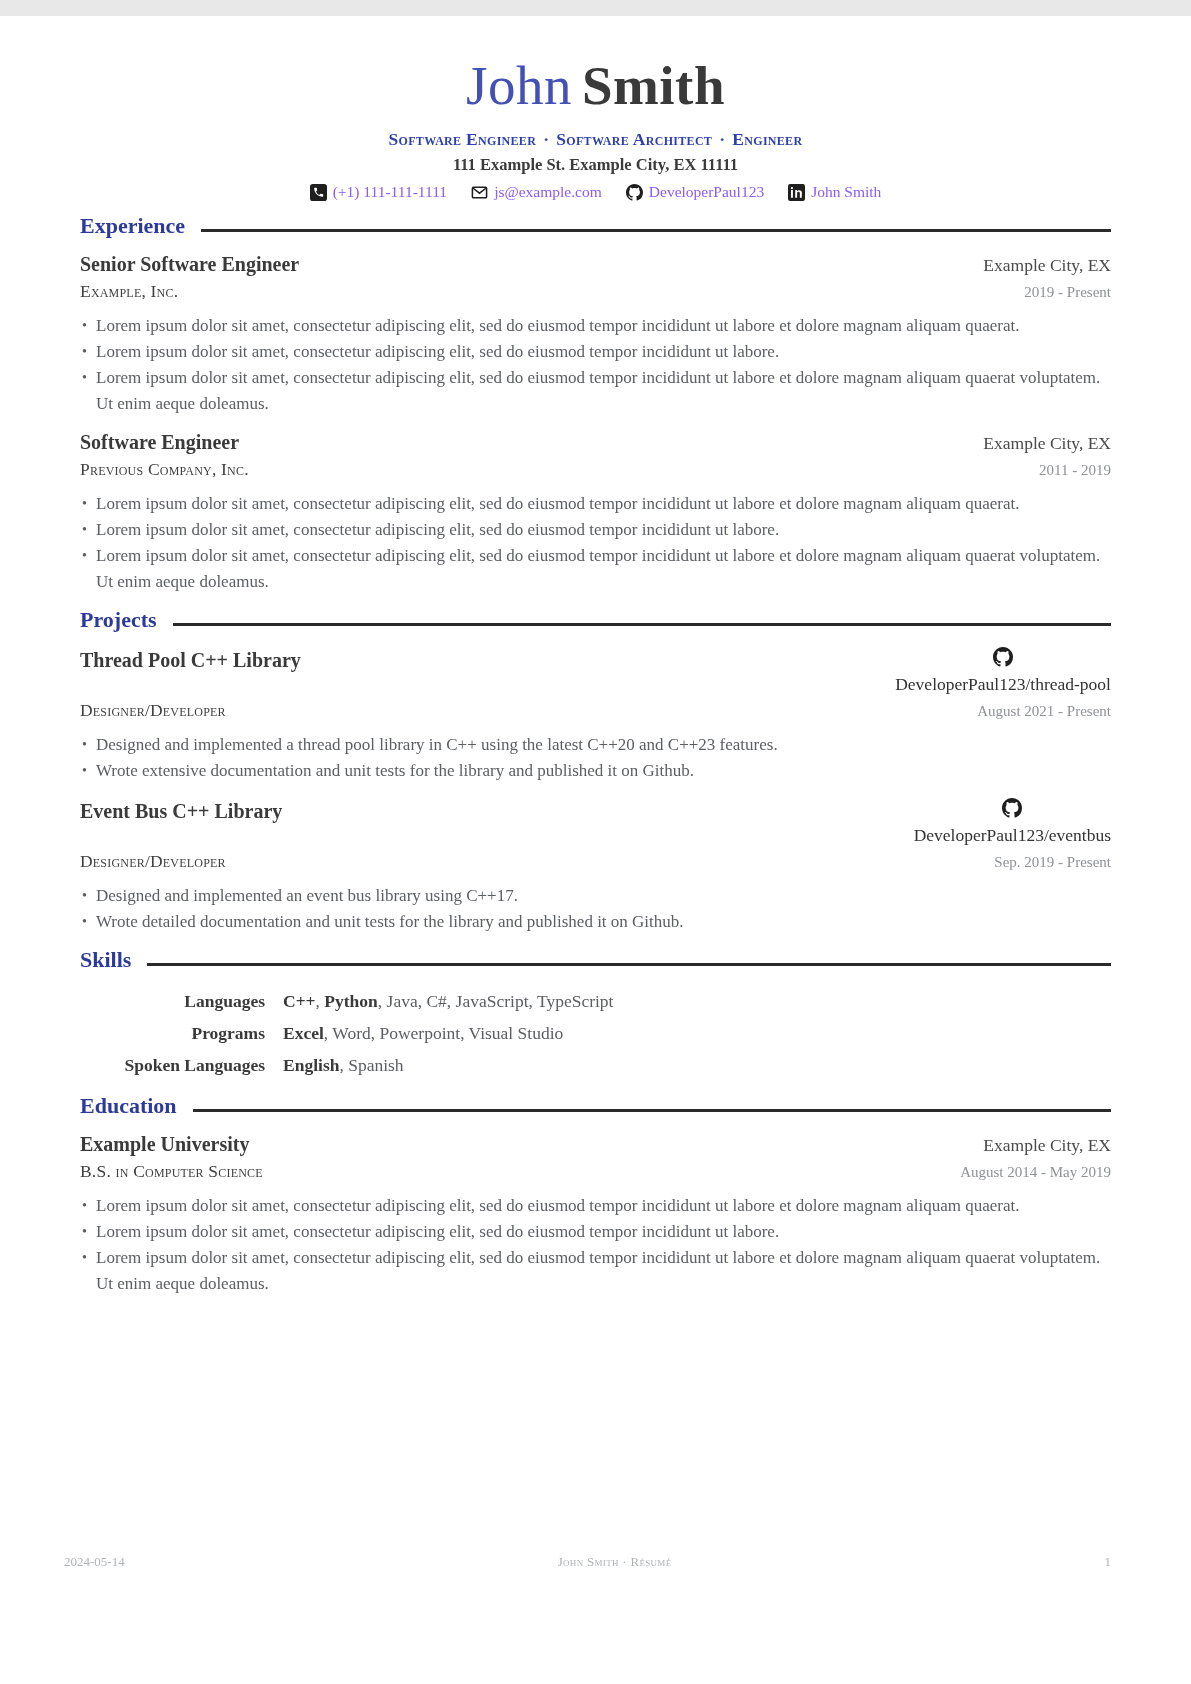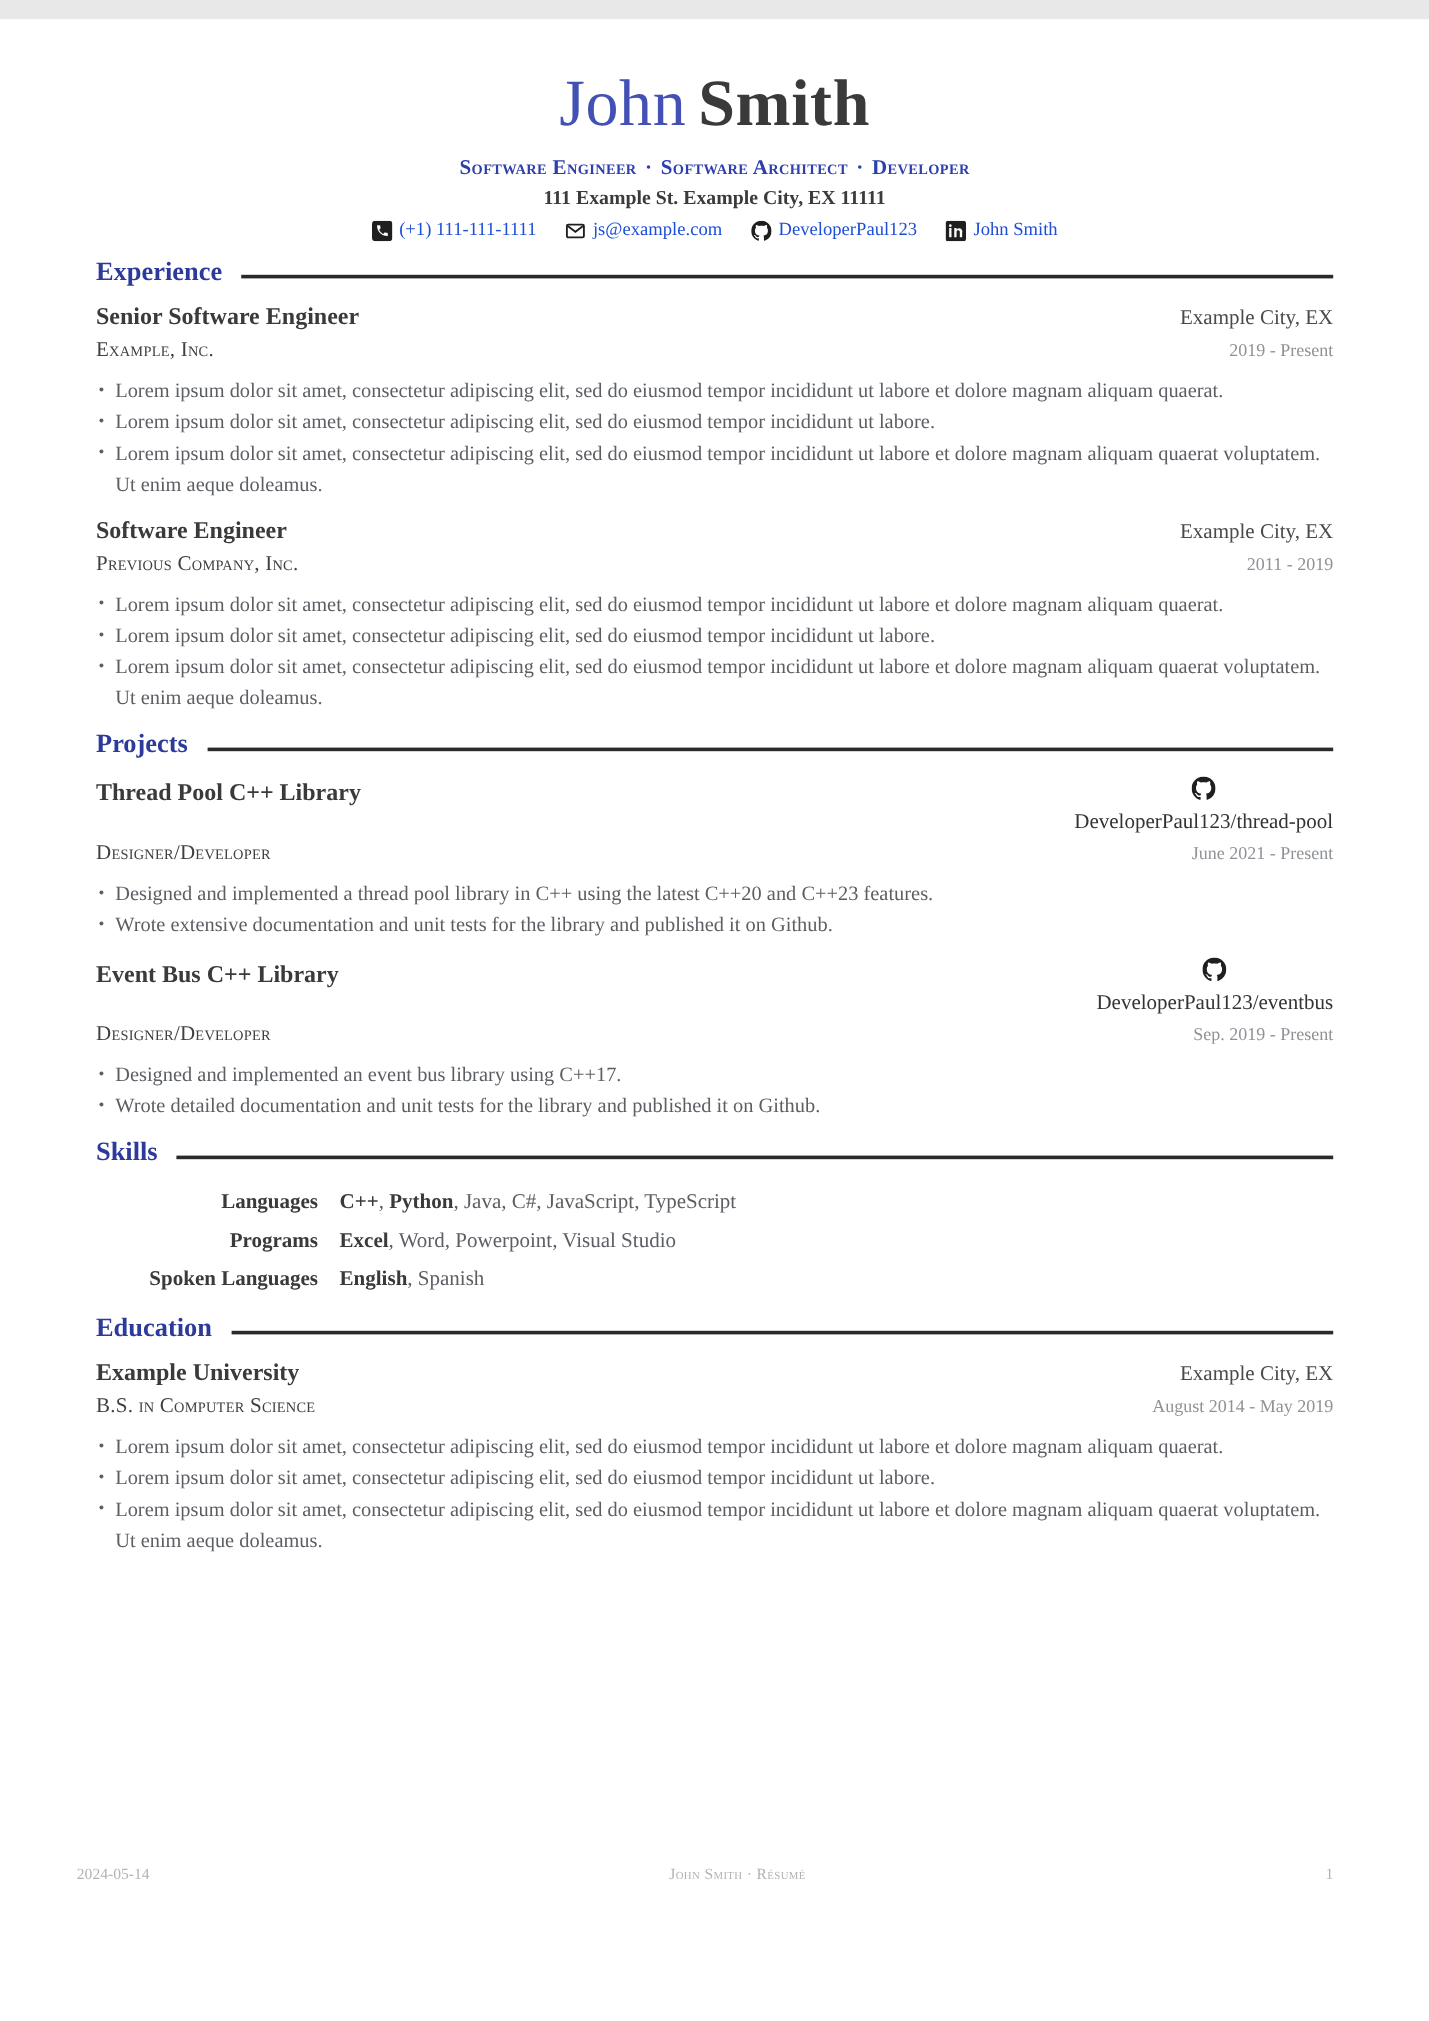--- a/index.html
+++ b/index.html
@@ -28,21 +28,21 @@
     font-weight: 600;
     font-size: 17.5px;
     color: #2d3fae;
     letter-spacing: 0.3px;
   }
   .tagline .sep { margin: 0 7px; }
   .address { margin-top: 5px; font-weight: 700; font-size: 16.5px; color: #3b3b3b; }
   .contactrow {
     margin-top: 8px;
     display: flex; justify-content: center; align-items: center; gap: 24px;
-    font-size: 15.5px; color: #1d4ed8;
+    font-size: 15.5px; color: #8b5cf6;
   }
   .contact-item { display: inline-flex; align-items: center; gap: 6px; }
   .cicon { display: inline-flex; width: 17px; height: 17px; color: #1f1f1f; }
   .cicon svg { width: 17px; height: 17px; }
 
   
   .section-heading {
     display: flex; align-items: flex-end;
     margin-top: 12px;
     font-size: 22px; font-weight: 700; color: #2b3a9b;
@@ -99,21 +99,21 @@
 <body>
 
 <div class="page">
   <div class="content">
 
     <div class="hdr">
       <div class="name">
         <span class="first">John</span><span class="last">Smith</span>
       </div>
       <div class="tagline">
-        <span>Software Engineer</span><span class="sep">·</span><span>Software Architect</span><span class="sep">·</span><span>Developer</span>
+        <span>Software Engineer</span><span class="sep">·</span><span>Software Architect</span><span class="sep">·</span><span>Engineer</span>
       </div>
       <div class="address">111 Example St. Example City, EX 11111</div>
       <div class="contactrow">
         <span class="contact-item">
           <span class="cicon">
             <svg viewBox="0 0 24 24">
                 <rect x="0" y="0" width="24" height="24" rx="4" fill="currentColor"></rect>
                 <path fill="#ffffff" d="M8.6 10.8c1 2 2.6 3.6 4.6 4.6l1.5-1.5c.2-.2.5-.25.7-.17.8.27 1.6.4 2.5.4.4 0 .7.3.7.7v2.4c0 .4-.3.7-.7.7-6.6 0-12-5.4-12-12 0-.4.3-.7.7-.7h2.4c.4 0 .7.3.7.7 0 .87.14 1.7.4 2.5.08.24.03.52-.17.7l-1.5 1.5z"></path>
               </svg>
           </span>
@@ -197,21 +197,21 @@
           <span class="gicon">
             <svg viewBox="0 0 24 24" fill="currentColor">
                 <path d="M12 0C5.37 0 0 5.37 0 12c0 5.31 3.435 9.795 8.205 11.385.6.105.825-.255.825-.57 0-.285-.015-1.23-.015-2.235-3.015.555-3.795-.735-4.035-1.41-.135-.345-.72-1.41-1.23-1.695-.42-.225-1.02-.78-.015-.795.945-.015 1.62.87 1.845 1.23 1.08 1.815 2.805 1.305 3.495.99.105-.78.42-1.305.765-1.605-2.67-.3-5.46-1.335-5.46-5.925 0-1.305.465-2.385 1.23-3.225-.12-.3-.54-1.53.12-3.18 0 0 1.005-.315 3.3 1.23.96-.27 1.98-.405 3-.405s2.04.135 3 .405c2.295-1.56 3.3-1.23 3.3-1.23.66 1.65.24 2.88.12 3.18.765.84 1.23 1.905 1.23 3.225 0 4.605-2.805 5.625-5.475 5.925.435.375.81 1.095.81 2.22 0 1.605-.015 2.895-.015 3.3 0 .315.225.69.825.57A12.02 12.02 0 0 0 24 12c0-6.63-5.37-12-12-12z"></path>
               </svg>
           </span>
           <span>DeveloperPaul123/thread-pool</span>
         </span>
       </div>
       <div class="entry-line2">
         <span class="entry-org">Designer/Developer</span>
-        <span class="entry-dates">June 2021 - Present</span>
+        <span class="entry-dates">August 2021 - Present</span>
       </div>
       <ul class="bullets">
         <li>Designed and implemented a thread pool library in C++ using the latest C++20 and C++23 features.</li>
         <li>Wrote extensive documentation and unit tests for the library and published it on Github.</li>
       </ul>
     </div>
 
     <div class="entry">
       <div class="entry-line1">
         <span class="entry-title">Event Bus C++ Library</span>

